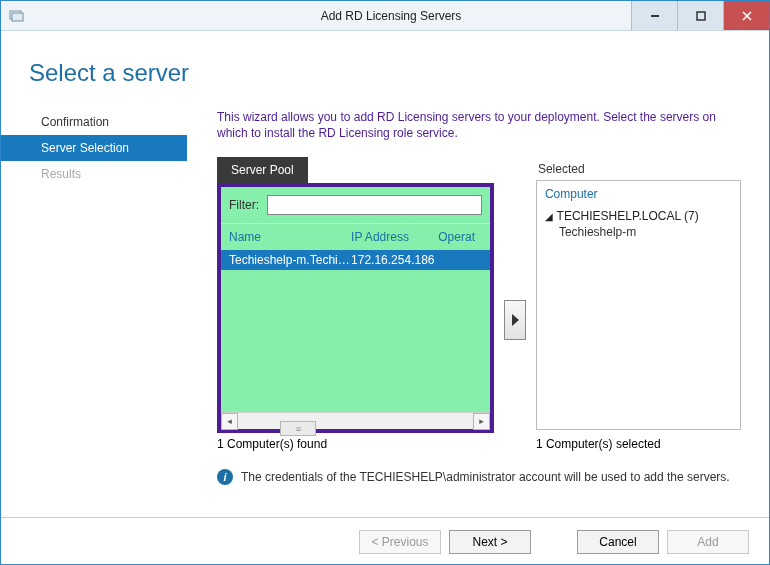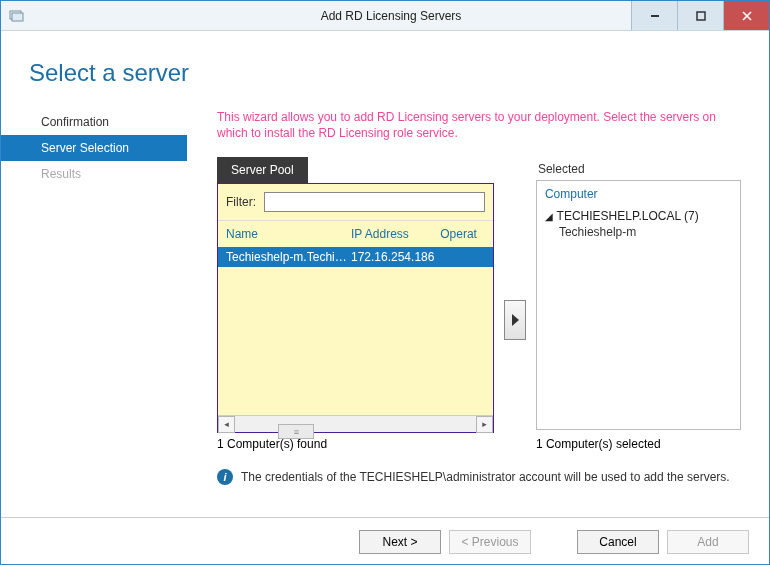--- a/index.html
+++ b/index.html
@@ -86,21 +86,21 @@
   }
   .sidebar-item.disabled { color: #a8a8a8; }
 
   .main {
     flex: 1;
     padding-left: 30px;
     display: flex;
     flex-direction: column;
   }
   .intro {
-    color: #ec4899;
+    color: #4c1d95;
     line-height: 1.35;
     margin-bottom: 16px;
   }
 
   .pool-area {
     display: flex;
     align-items: stretch;
     gap: 10px;
   }
 
@@ -111,22 +111,22 @@
     flex-direction: column;
   }
   .tab {
     display: inline-block;
     background: #3a3a3a;
     color: #fff;
     padding: 6px 14px;
     font-size: 12px;
   }
   .pool-frame {
-    border: 1px solid #4c1d95;
-    background: #fef9c3;
+    border: 4px solid #4c1d95;
+    background: #86efac;
     height: 250px;
     display: flex;
     flex-direction: column;
   }
   .filter-row {
     display: flex;
     align-items: center;
     gap: 8px;
     padding: 8px 8px;
   }
@@ -376,19 +376,19 @@
       </div>
 
       <div class="info-row">
         <div class="info-icon">i</div>
         <div>The credentials of the TECHIESHELP\administrator account will be used to add the servers.</div>
       </div>
     </div>
   </div>
 
   <div class="footer">
+    <button class="btn disabled" disabled="">&lt; Previous</button>
     <button class="btn">Next &gt;</button>
-    <button class="btn disabled" disabled="">&lt; Previous</button>
     <div class="group-gap"></div>
     <button class="btn">Cancel</button>
     <button class="btn disabled" disabled="">Add</button>
   </div>
 </div>
 
 </body></html>

